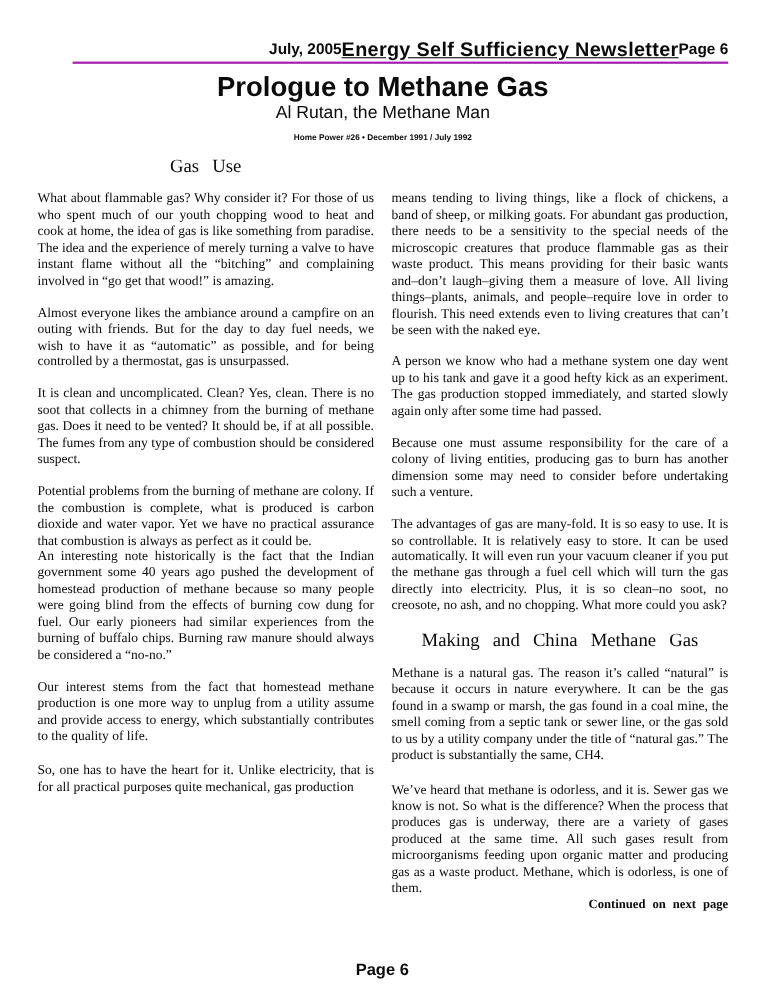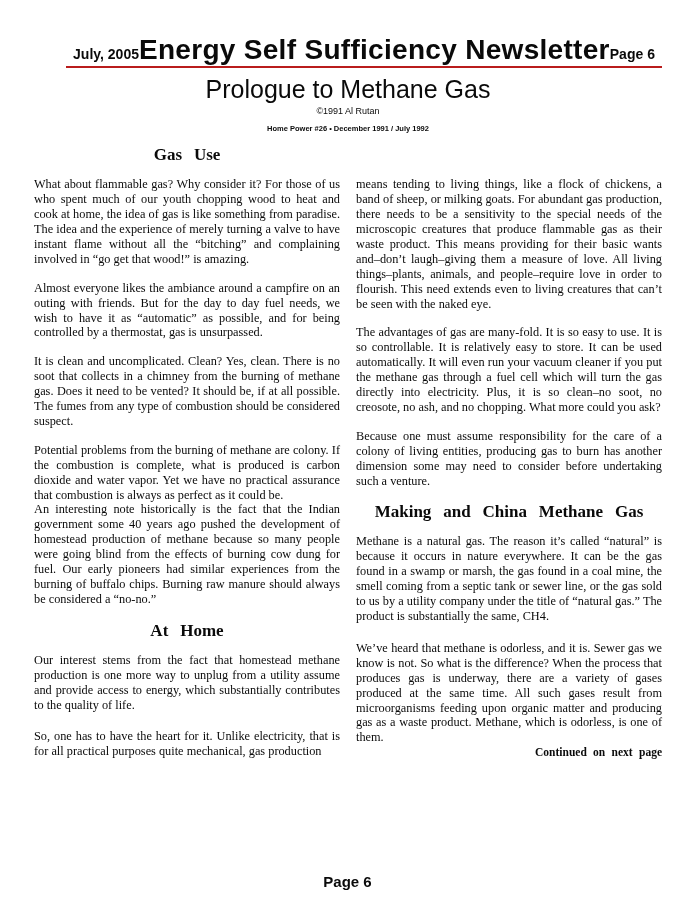--- a/index.html
+++ b/index.html
@@ -8,48 +8,48 @@
     width: 695px; height: 900px;
     position: relative;
     font-family: "Liberation Serif", serif;
     color: #0a0a0a;
     overflow: hidden;
   }
   .page { position: absolute; inset: 0; padding: 36px 33px 0 34px; }
 
   
   .header {
-    display: flex; align-items: flex-end; justify-content: center;
-    border-bottom: 2px solid #b91c1c; padding-bottom: 2px;
+    display: flex; align-items: flex-end; justify-content: flex-end;
+    border-bottom: 2px solid #a21caf; padding-bottom: 2px;
     font-family: "Liberation Sans", sans-serif; font-weight: bold; margin-left: 32px;
   }
   .hdr-date, .hdr-page { font-size: 14px; line-height: 1; padding-bottom: 3px; }
-  .hdr-title { font-size: 28px; line-height: 1; letter-spacing: 0.3px; }
+  .hdr-title { font-size: 18px; line-height: 1; text-decoration: underline; letter-spacing: 0.3px; }
 
   
   .masthead { text-align: center; margin-top: 8px; font-family: "Liberation Sans", sans-serif; }
-  .article-title { font-size: 25px; font-weight: normal; line-height: 1.05; }
+  .article-title { font-size: 25px; font-weight: bold; line-height: 1.05; }
   .author { font-size: 16px; margin-top: 2px; }
   .copyright { font-size: 9px; margin-top: 4px; }
   .source { font-size: 7.5px; font-weight: bold; margin-top: 8px; }
   .source2 { font-size: 7.5px; font-weight: bold; margin-top: 1px; }
 
   
   .columns { display: flex; gap: 16px; margin-top: 8px; }
   .col {
     flex: 1; min-width: 0;
     text-align: justify;
     font-size: 12.3px; line-height: 14.9px;
   }
   .col p { margin: 0 0 14px 0; }
   .col p.no-gap-below { margin-bottom: 0; }
   .col p:last-of-type { margin-bottom: 0; margin-top: 17px; }
   h2.section {
     font-family: "Liberation Serif", serif;
-    font-size: 17px; font-weight: bold;
+    font-size: 17px; font-weight: normal;
     text-align: center; word-spacing: 0.45em;
     margin: 4px 0 12px 0; line-height: 20px;
   }
   h2.section.mid { margin: 12px 0 12px 0; }
   .col-right { padding-top: 36px; }
 
   .continued {
     text-align: right; font-weight: bold;
     font-size: 11.5px; word-spacing: 0.3em;
     font-family: "Liberation Serif", serif;
@@ -69,42 +69,42 @@
 <div class="page">
 
   <div class="header">
     <span class="hdr-date">July, 2005</span>
     <span class="hdr-title">Energy Self Sufficiency Newsletter</span>
     <span class="hdr-page">Page 6</span>
   </div>
 
   <div class="masthead">
     <div class="article-title">Prologue to Methane Gas</div>
-    <div class="copyright">©1991 Al Rutan</div>
+    <div class="author">Al Rutan, the Methane Man</div>
     <div class="source">Home Power #26 • December 1991 / July 1992</div>
   </div>
 
   <div class="columns">
 
     <div class="col col-left">
       <h2 class="section">Gas Use</h2>
       <p>What about flammable gas? Why consider it? For those of us who spent much of our youth chopping wood to heat and cook at home, the idea of gas is like something from paradise. The idea and the experience of merely turning a valve to have instant flame without all the “bitching” and complaining involved in “go get that wood!” is amazing.</p>
       <p>Almost everyone likes the ambiance around a campfire on an outing with friends. But for the day to day fuel needs, we wish to have it as “automatic” as possible, and for being controlled by a thermostat, gas is unsurpassed.</p>
       <p>It is clean and uncomplicated. Clean? Yes, clean. There is no soot that collects in a chimney from the burning of methane gas. Does it need to be vented? It should be, if at all possible. The fumes from any type of combustion should be considered suspect.</p>
       <p class="no-gap-below">Potential problems from the burning of methane are colony. If the combustion is complete, what is produced is carbon dioxide and water vapor. Yet we have no practical assurance that combustion is always as perfect as it could be.</p>
       <p>An interesting note historically is the fact that the Indian government some 40 years ago pushed the development of homestead production of methane because so many people were going blind from the effects of burning cow dung for fuel. Our early pioneers had similar experiences from the burning of buffalo chips. Burning raw manure should always be considered a “no-no.”</p>
-      <h2 class="section mid">At Home</h2>
       <p>Our interest stems from the fact that homestead methane production is one more way to unplug from a utility assume and provide access to energy, which substantially contributes to the quality of life.</p>
       <p>So, one has to have the heart for it. Unlike electricity, that is for all practical purposes quite mechanical, gas production</p>
     </div>
 
     <div class="col col-right">
       <p>means tending to living things, like a flock of chickens, a band of sheep, or milking goats. For abundant gas production, there needs to be a sensitivity to the special needs of the microscopic creatures that produce flammable gas as their waste product. This means providing for their basic wants and–don’t laugh–giving them a measure of love. All living things–plants, animals, and people–require love in order to flourish. This need extends even to living creatures that can’t be seen with the naked eye.</p>
+      <p>A person we know who had a methane system one day went up to his tank and gave it a good hefty kick as an experiment. The gas production stopped immediately, and started slowly again only after some time had passed.</p>
+      <p>Because one must assume responsibility for the care of a colony of living entities, producing gas to burn has another dimension some may need to consider before undertaking such a venture.</p>
       <p>The advantages of gas are many-fold. It is so easy to use. It is so controllable. It is relatively easy to store. It can be used automatically. It will even run your vacuum cleaner if you put the methane gas through a fuel cell which will turn the gas directly into electricity. Plus, it is so clean–no soot, no creosote, no ash, and no chopping. What more could you ask?</p>
-      <p>Because one must assume responsibility for the care of a colony of living entities, producing gas to burn has another dimension some may need to consider before undertaking such a venture.</p>
       <h2 class="section mid">Making and China Methane Gas</h2>
       <p>Methane is a natural gas. The reason it’s called “natural” is because it occurs in nature everywhere. It can be the gas found in a swamp or marsh, the gas found in a coal mine, the smell coming from a septic tank or sewer line, or the gas sold to us by a utility company under the title of “natural gas.” The product is substantially the same, CH4.</p>
       <p>We’ve heard that methane is odorless, and it is. Sewer gas we know is not. So what is the difference? When the process that produces gas is underway, there are a variety of gases produced at the same time. All such gases result from microorganisms feeding upon organic matter and producing gas as a waste product. Methane, which is odorless, is one of them.</p>
       <div class="continued">Continued on next page</div>
     </div>
 
   </div>
 
   <div class="footer">
     <span>Page 6</span>

